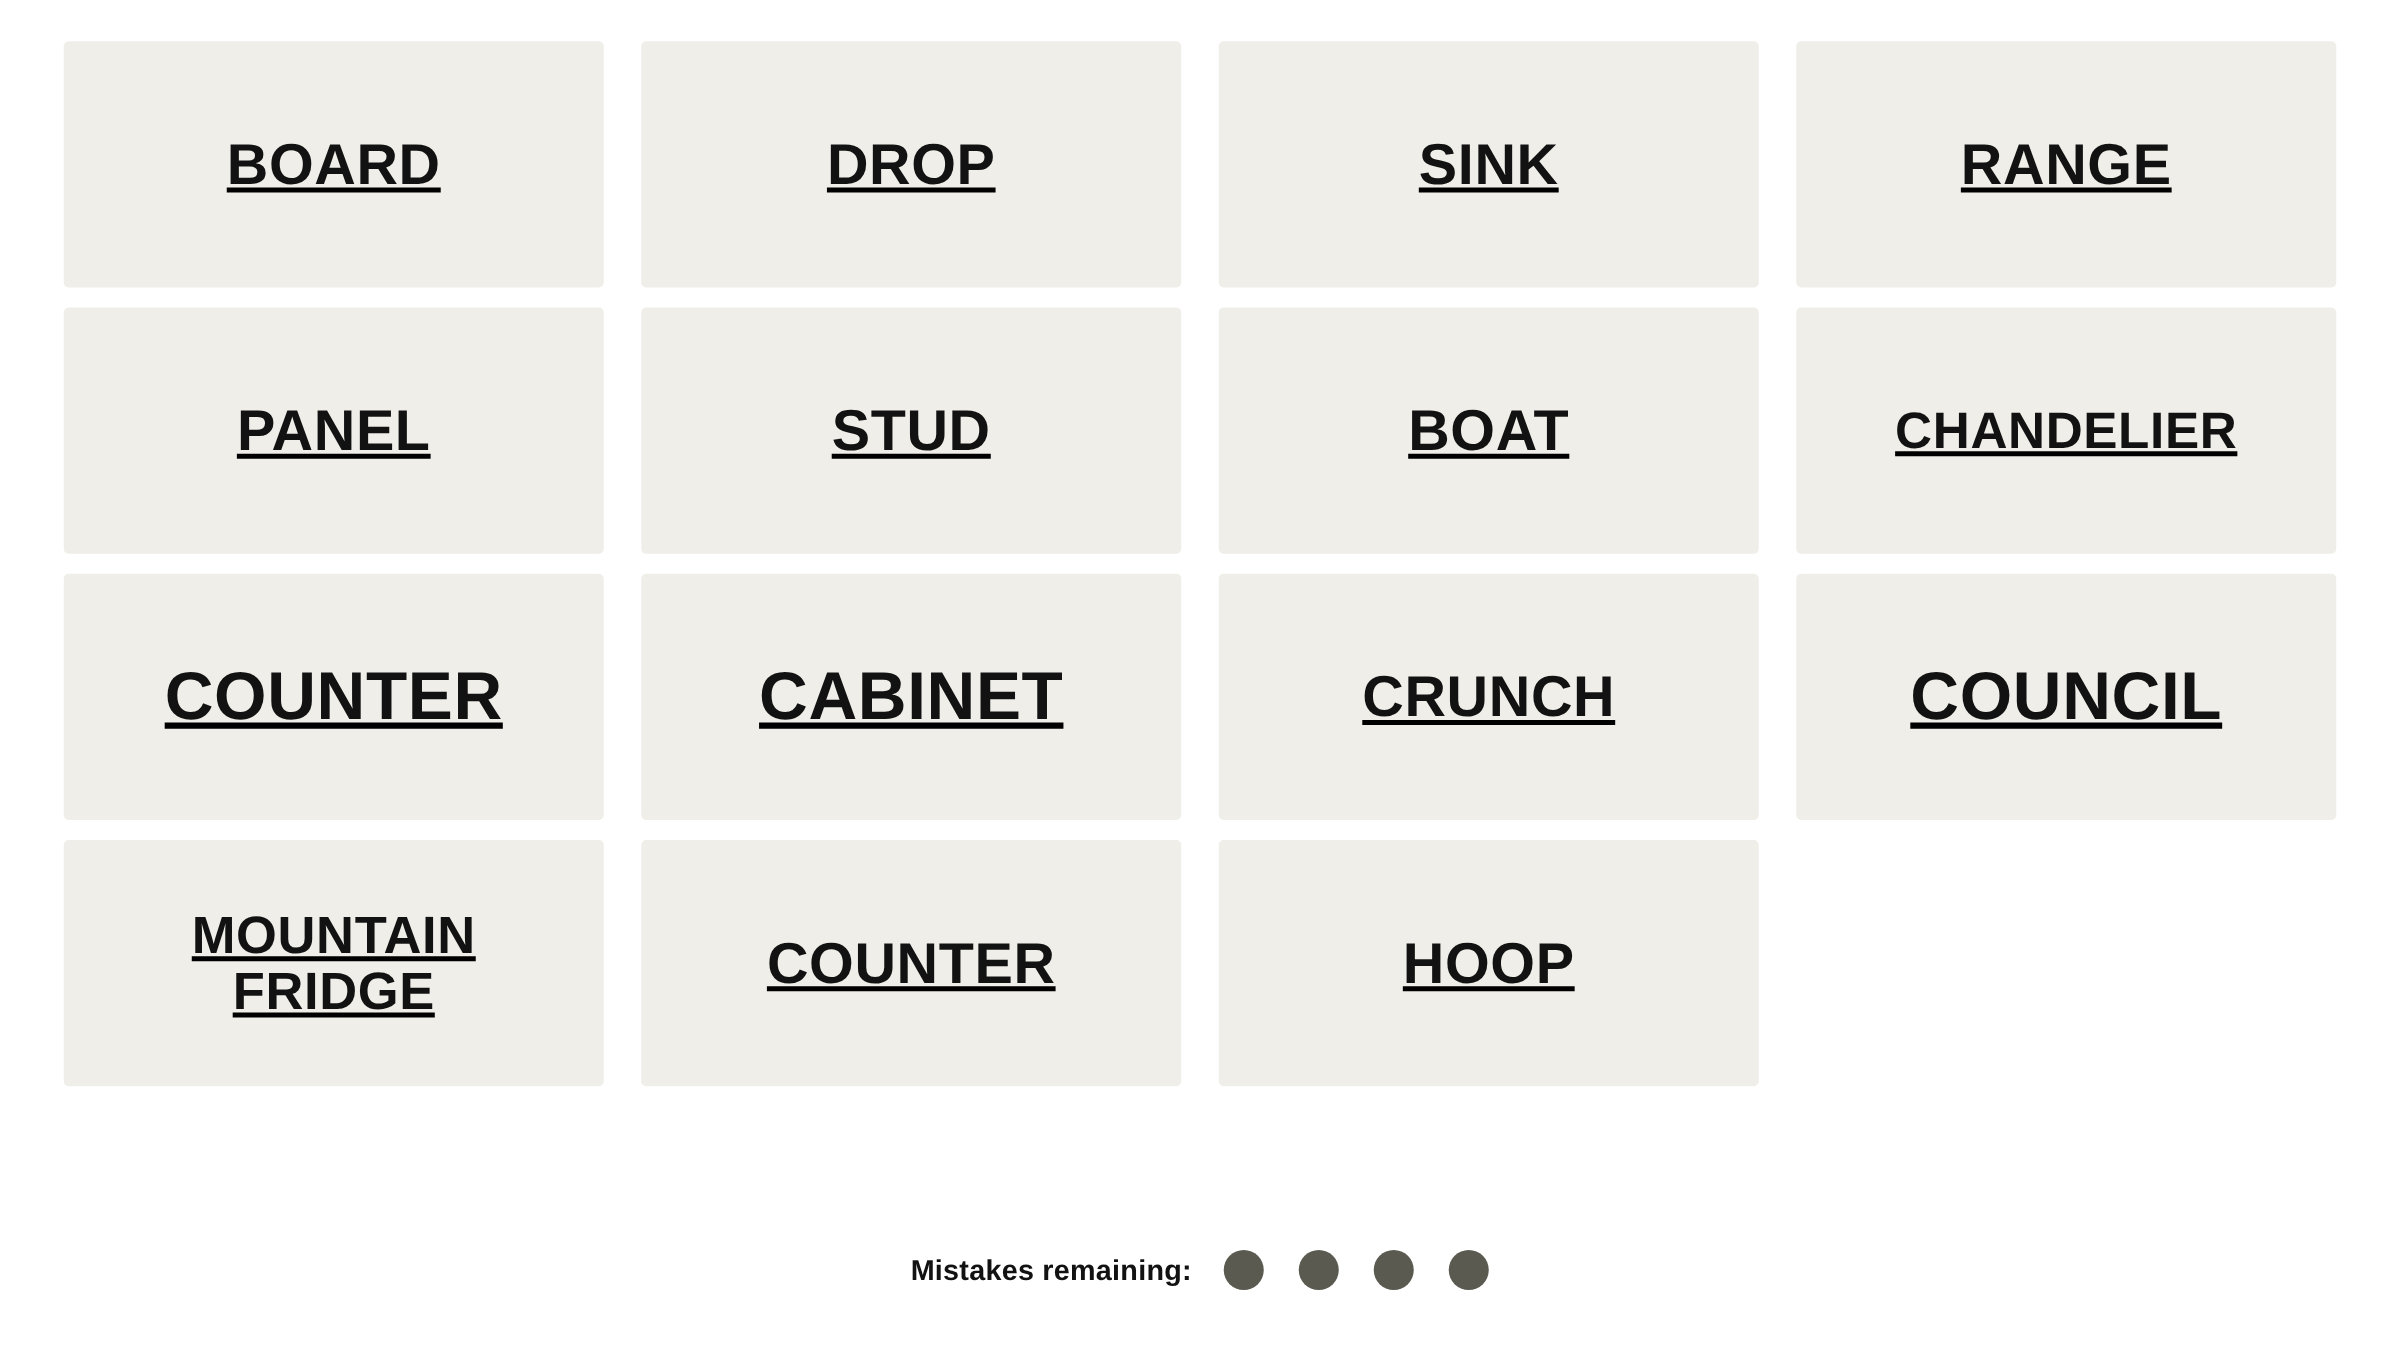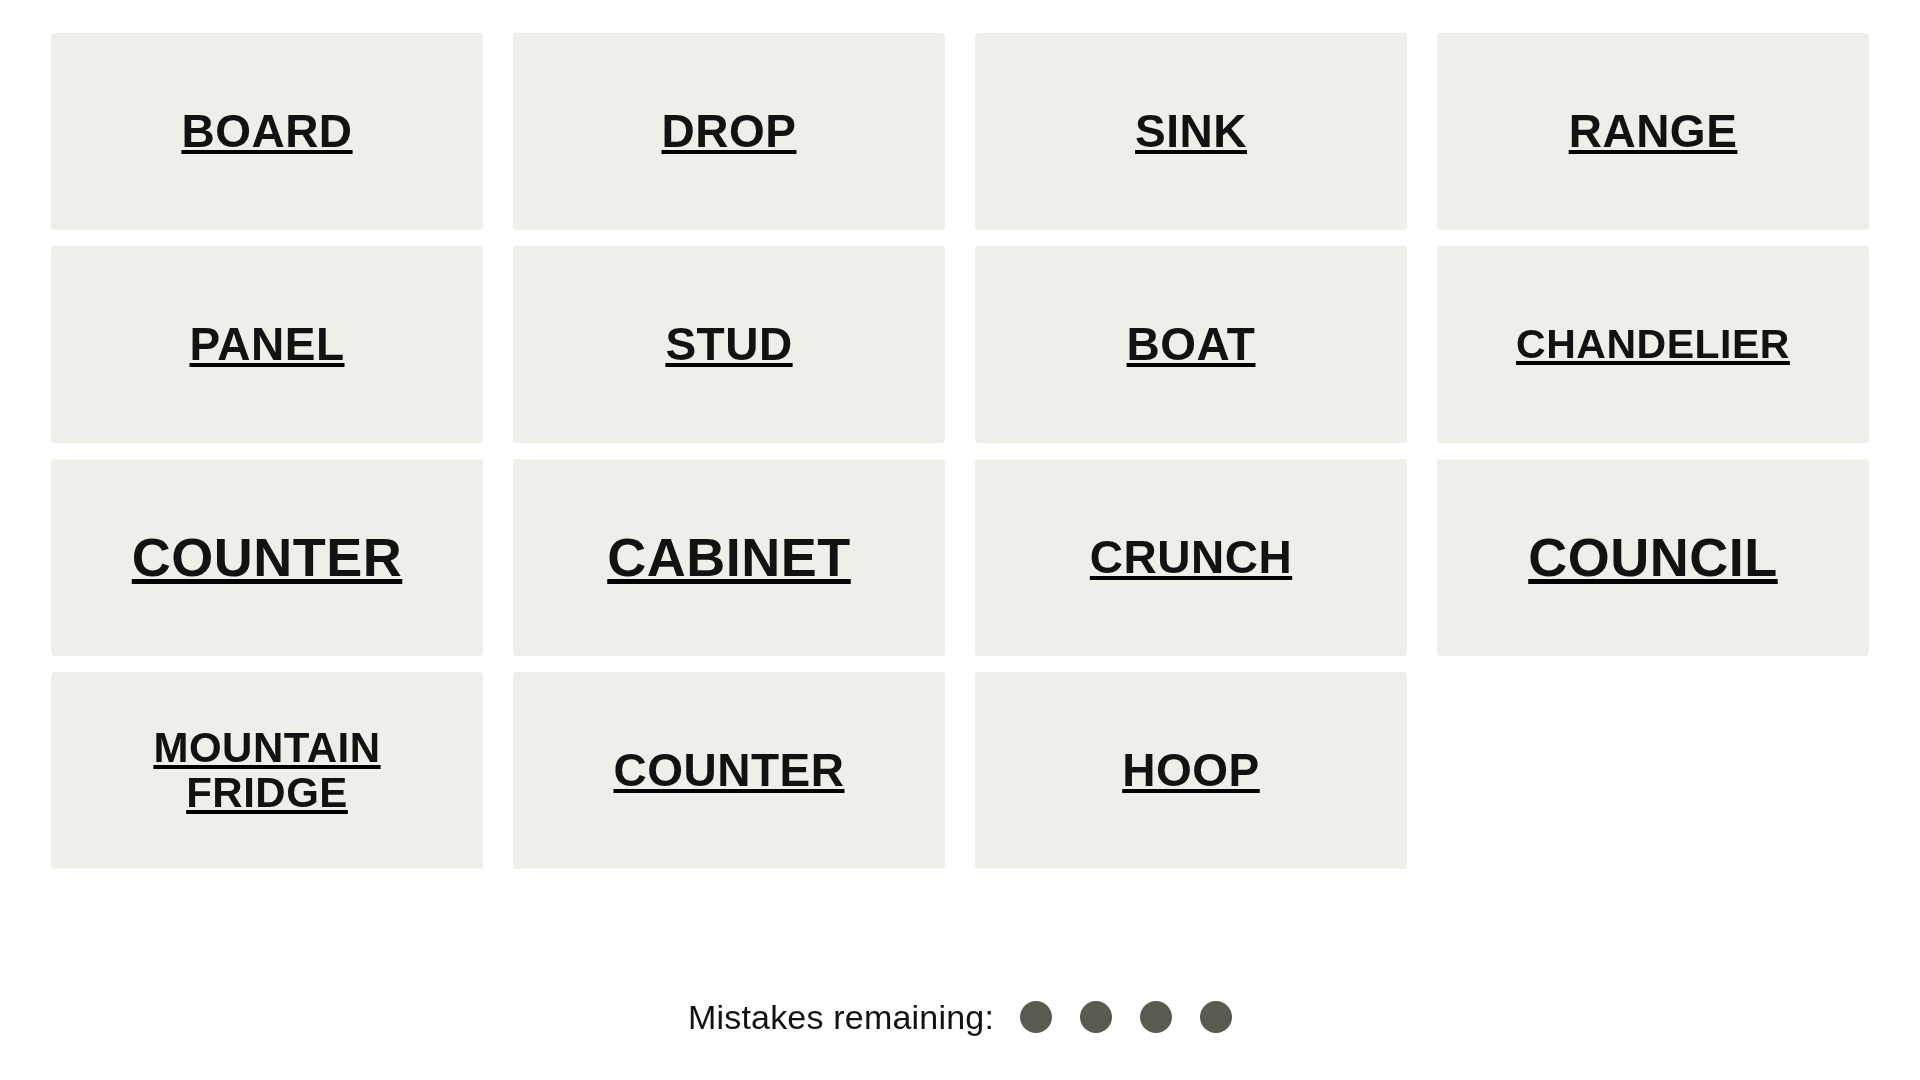--- a/index.html
+++ b/index.html
@@ -69,22 +69,22 @@
     right: 0;
     top: 1000px;
     display: flex;
     align-items: center;
     justify-content: center;
     gap: 22px;
   }
 
   #mistakes-label {
     font-family: "Liberation Sans", sans-serif;
-    font-size: 34px;
-    font-weight: 400;
+    font-size: 23px;
+    font-weight: 700;
     color: #121212;
     letter-spacing: 0.2px;
     line-height: 1;
   }
 
   #mistakes-dots {
     display: flex;
     align-items: center;
     gap: 28px;
     margin-left: 4px;

